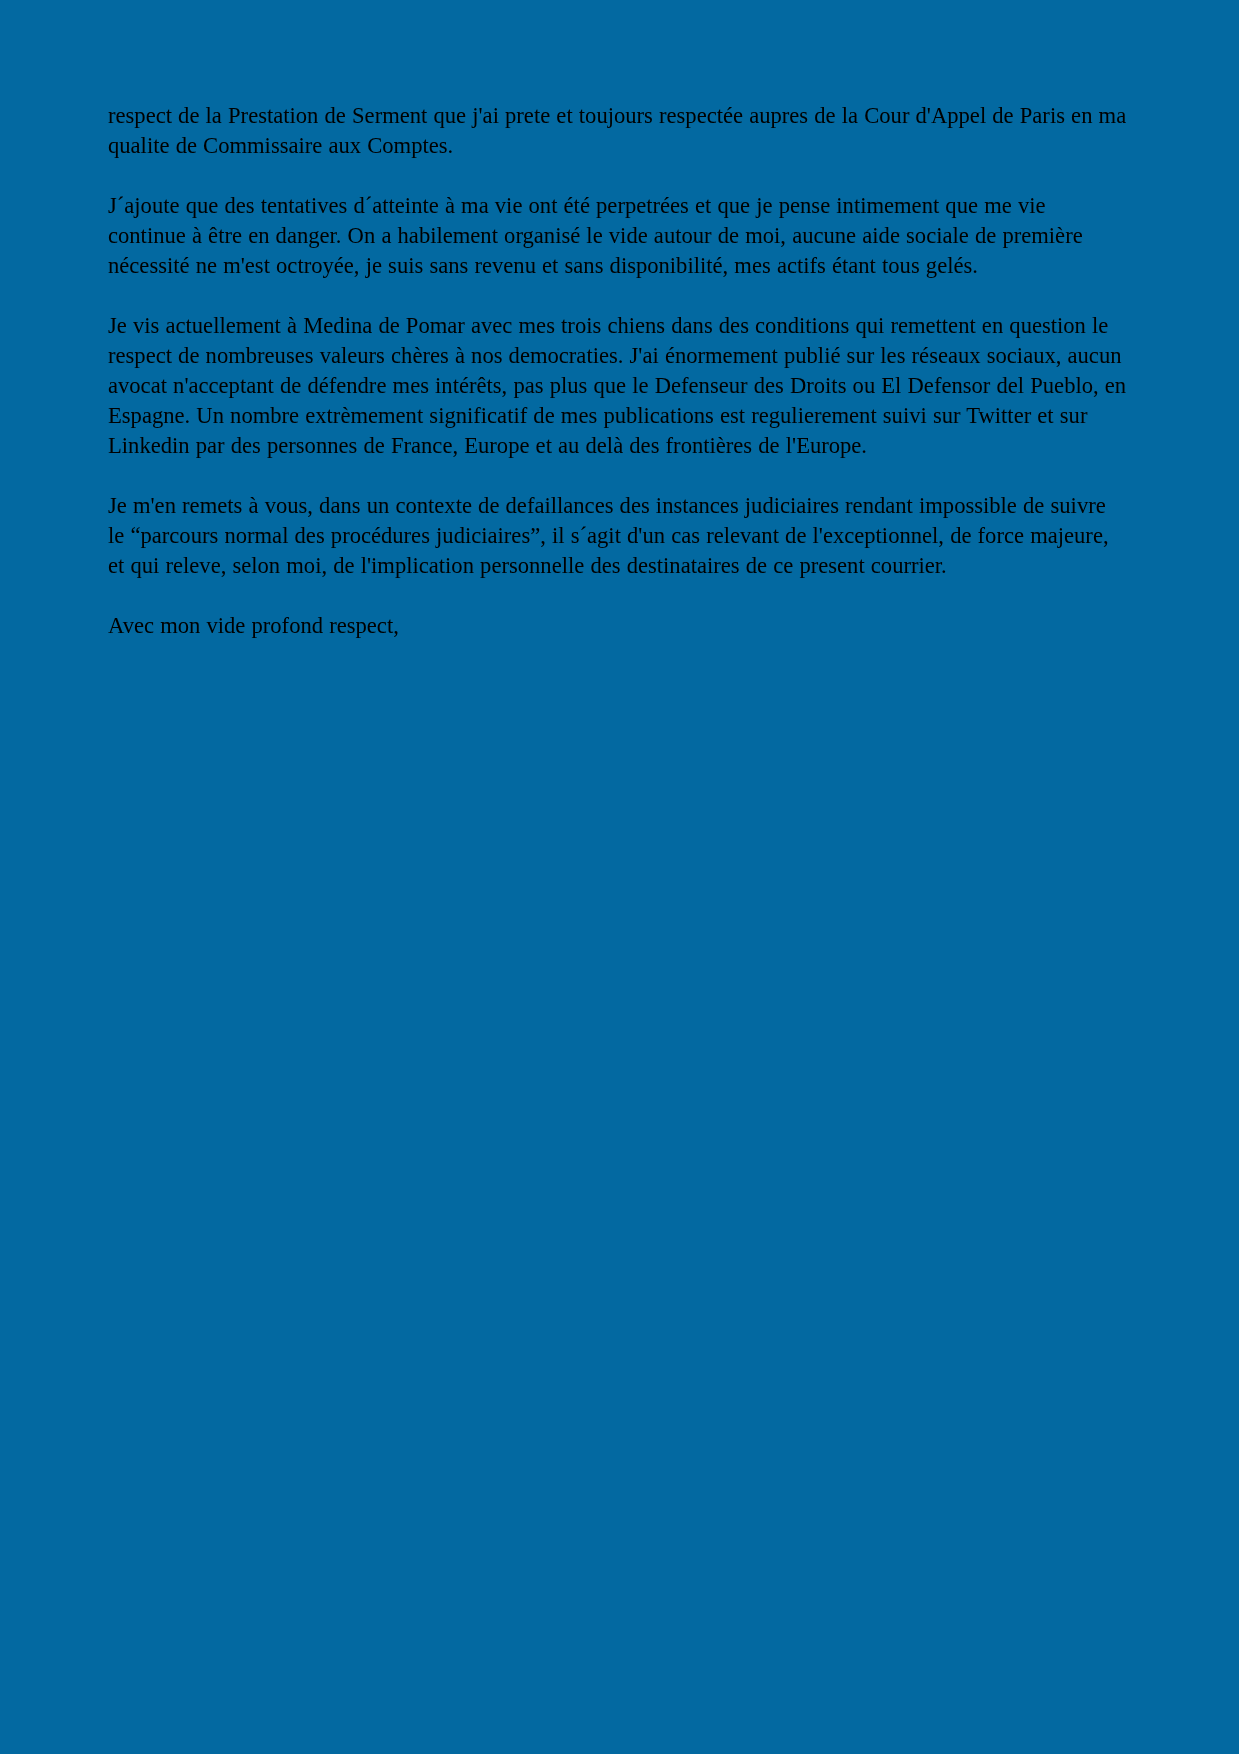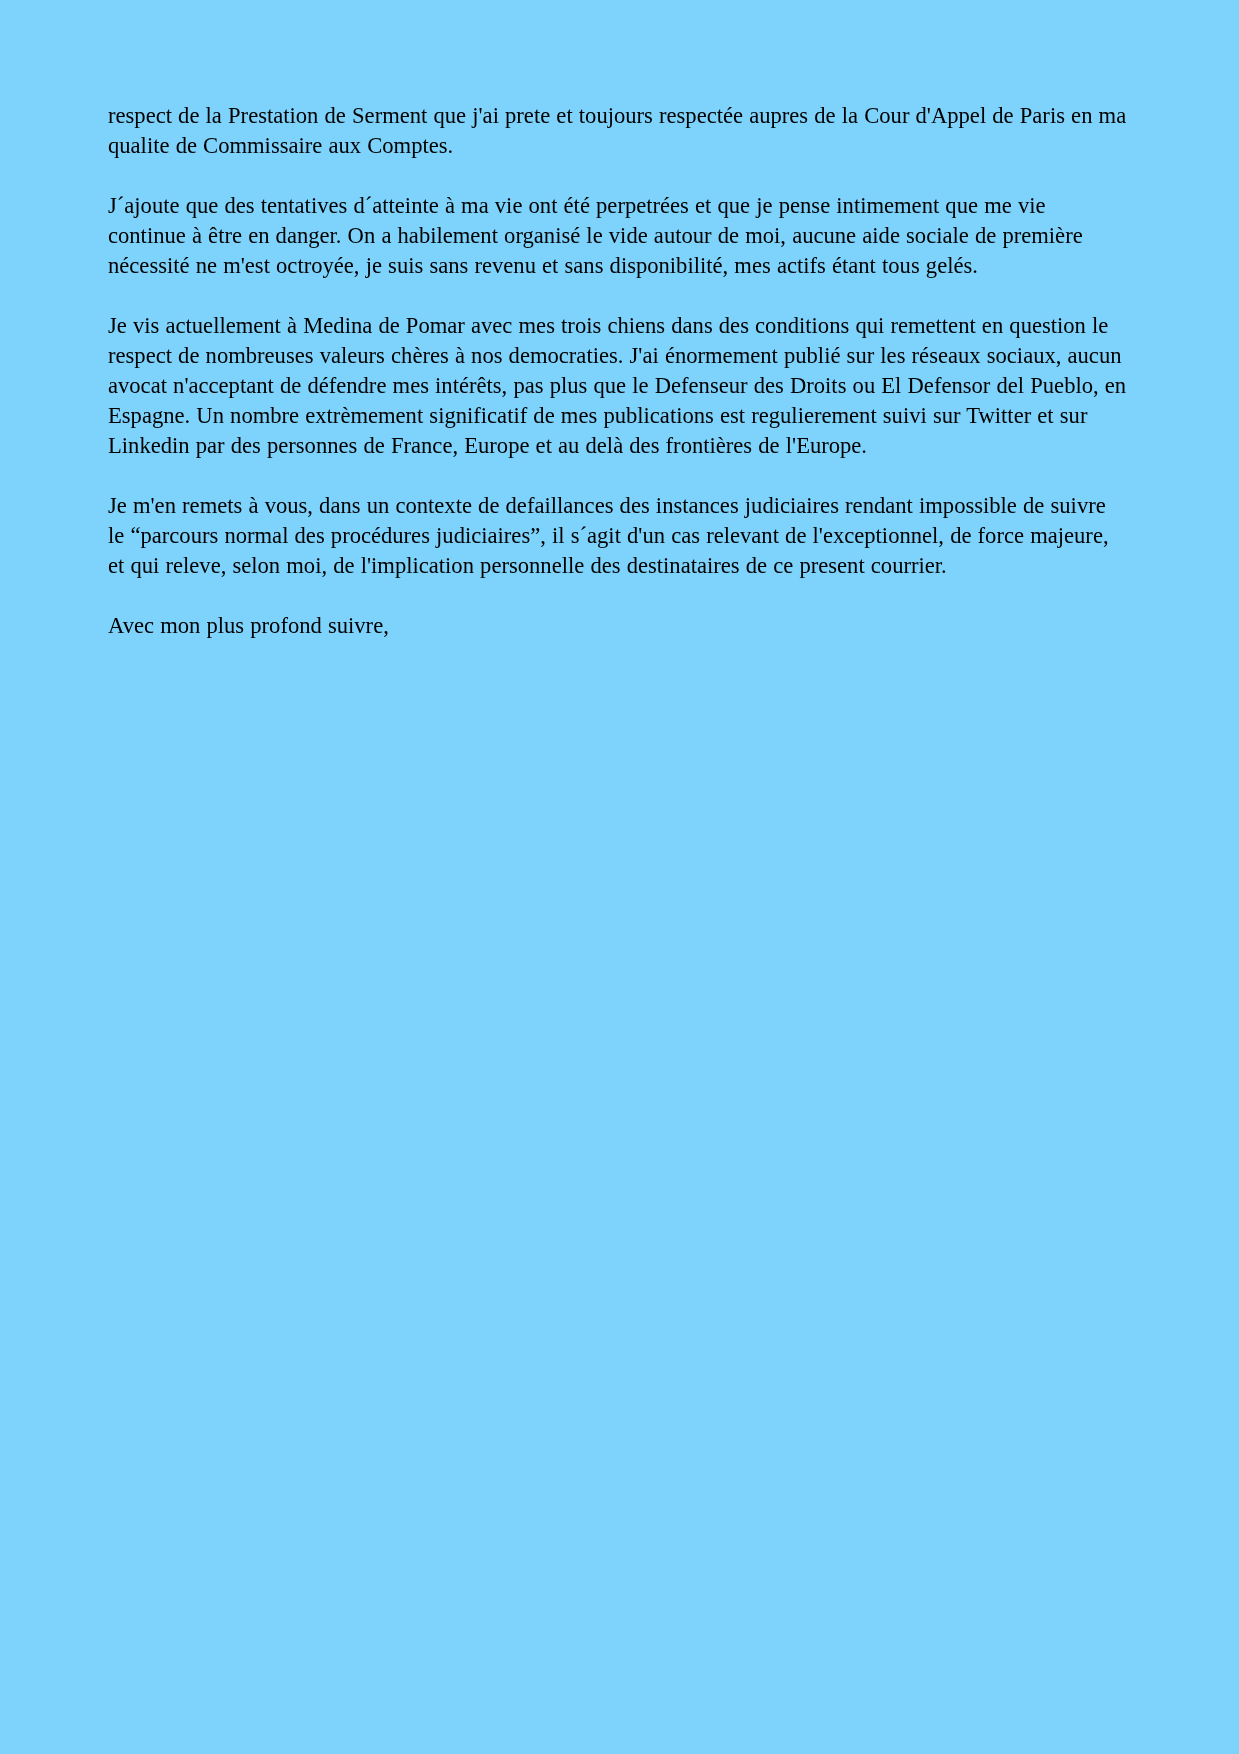--- a/index.html
+++ b/index.html
@@ -4,21 +4,21 @@
 <style>
   html, body {
     margin: 0;
     padding: 0;
     background: #ffffff;
   }
   .page {
     position: relative;
     width: 1239px;
     height: 1754px;
-    background: #7dd3fc;
+    background: #0369a1;
     box-sizing: border-box;
     padding: 101px 112px 0 108px;
     overflow: hidden;
   }
   .letter-content {
     width: 1020px;
     color: #000000;
     font-family: "Liberation Serif", "DejaVu Serif", serif;
     font-size: 22.6px;
     line-height: 30px;
@@ -32,15 +32,15 @@
 </style>
 </head>
 <body>
 
 <div class="page">
   <div class="letter-content">
     <p>respect de la Prestation de Serment que j'ai prete et toujours respectée aupres de la Cour d'Appel de Paris en ma qualite de Commissaire aux Comptes.</p>
     <p>J´ajoute que des tentatives d´atteinte à ma vie ont été perpetrées et que je pense intimement que me vie continue à être en danger. On a habilement organisé le vide autour de moi, aucune aide sociale de première nécessité ne m'est octroyée, je suis sans revenu et sans disponibilité, mes actifs étant tous gelés.</p>
     <p>Je vis actuellement à Medina de Pomar avec mes trois chiens dans des conditions qui remettent en question le respect de nombreuses valeurs chères à nos democraties. J'ai énormement publié sur les réseaux sociaux, aucun avocat n'acceptant de défendre mes intérêts, pas plus que le Defenseur des Droits ou El Defensor del Pueblo, en Espagne. Un nombre extrèmement significatif de mes publications est regulierement suivi sur Twitter et sur Linkedin par des personnes de France, Europe et au delà des frontières de l'Europe.</p>
     <p>Je m'en remets à vous, dans un contexte de defaillances des instances judiciaires rendant impossible de suivre le “parcours normal des procédures judiciaires”, il s´agit d'un cas relevant de l'exceptionnel, de force majeure, et qui releve, selon moi, de l'implication personnelle des destinataires de ce present courrier.</p>
-    <p>Avec mon plus profond suivre,</p>
+    <p>Avec mon vide profond respect,</p>
   </div>
 </div>
 
 </body></html>

